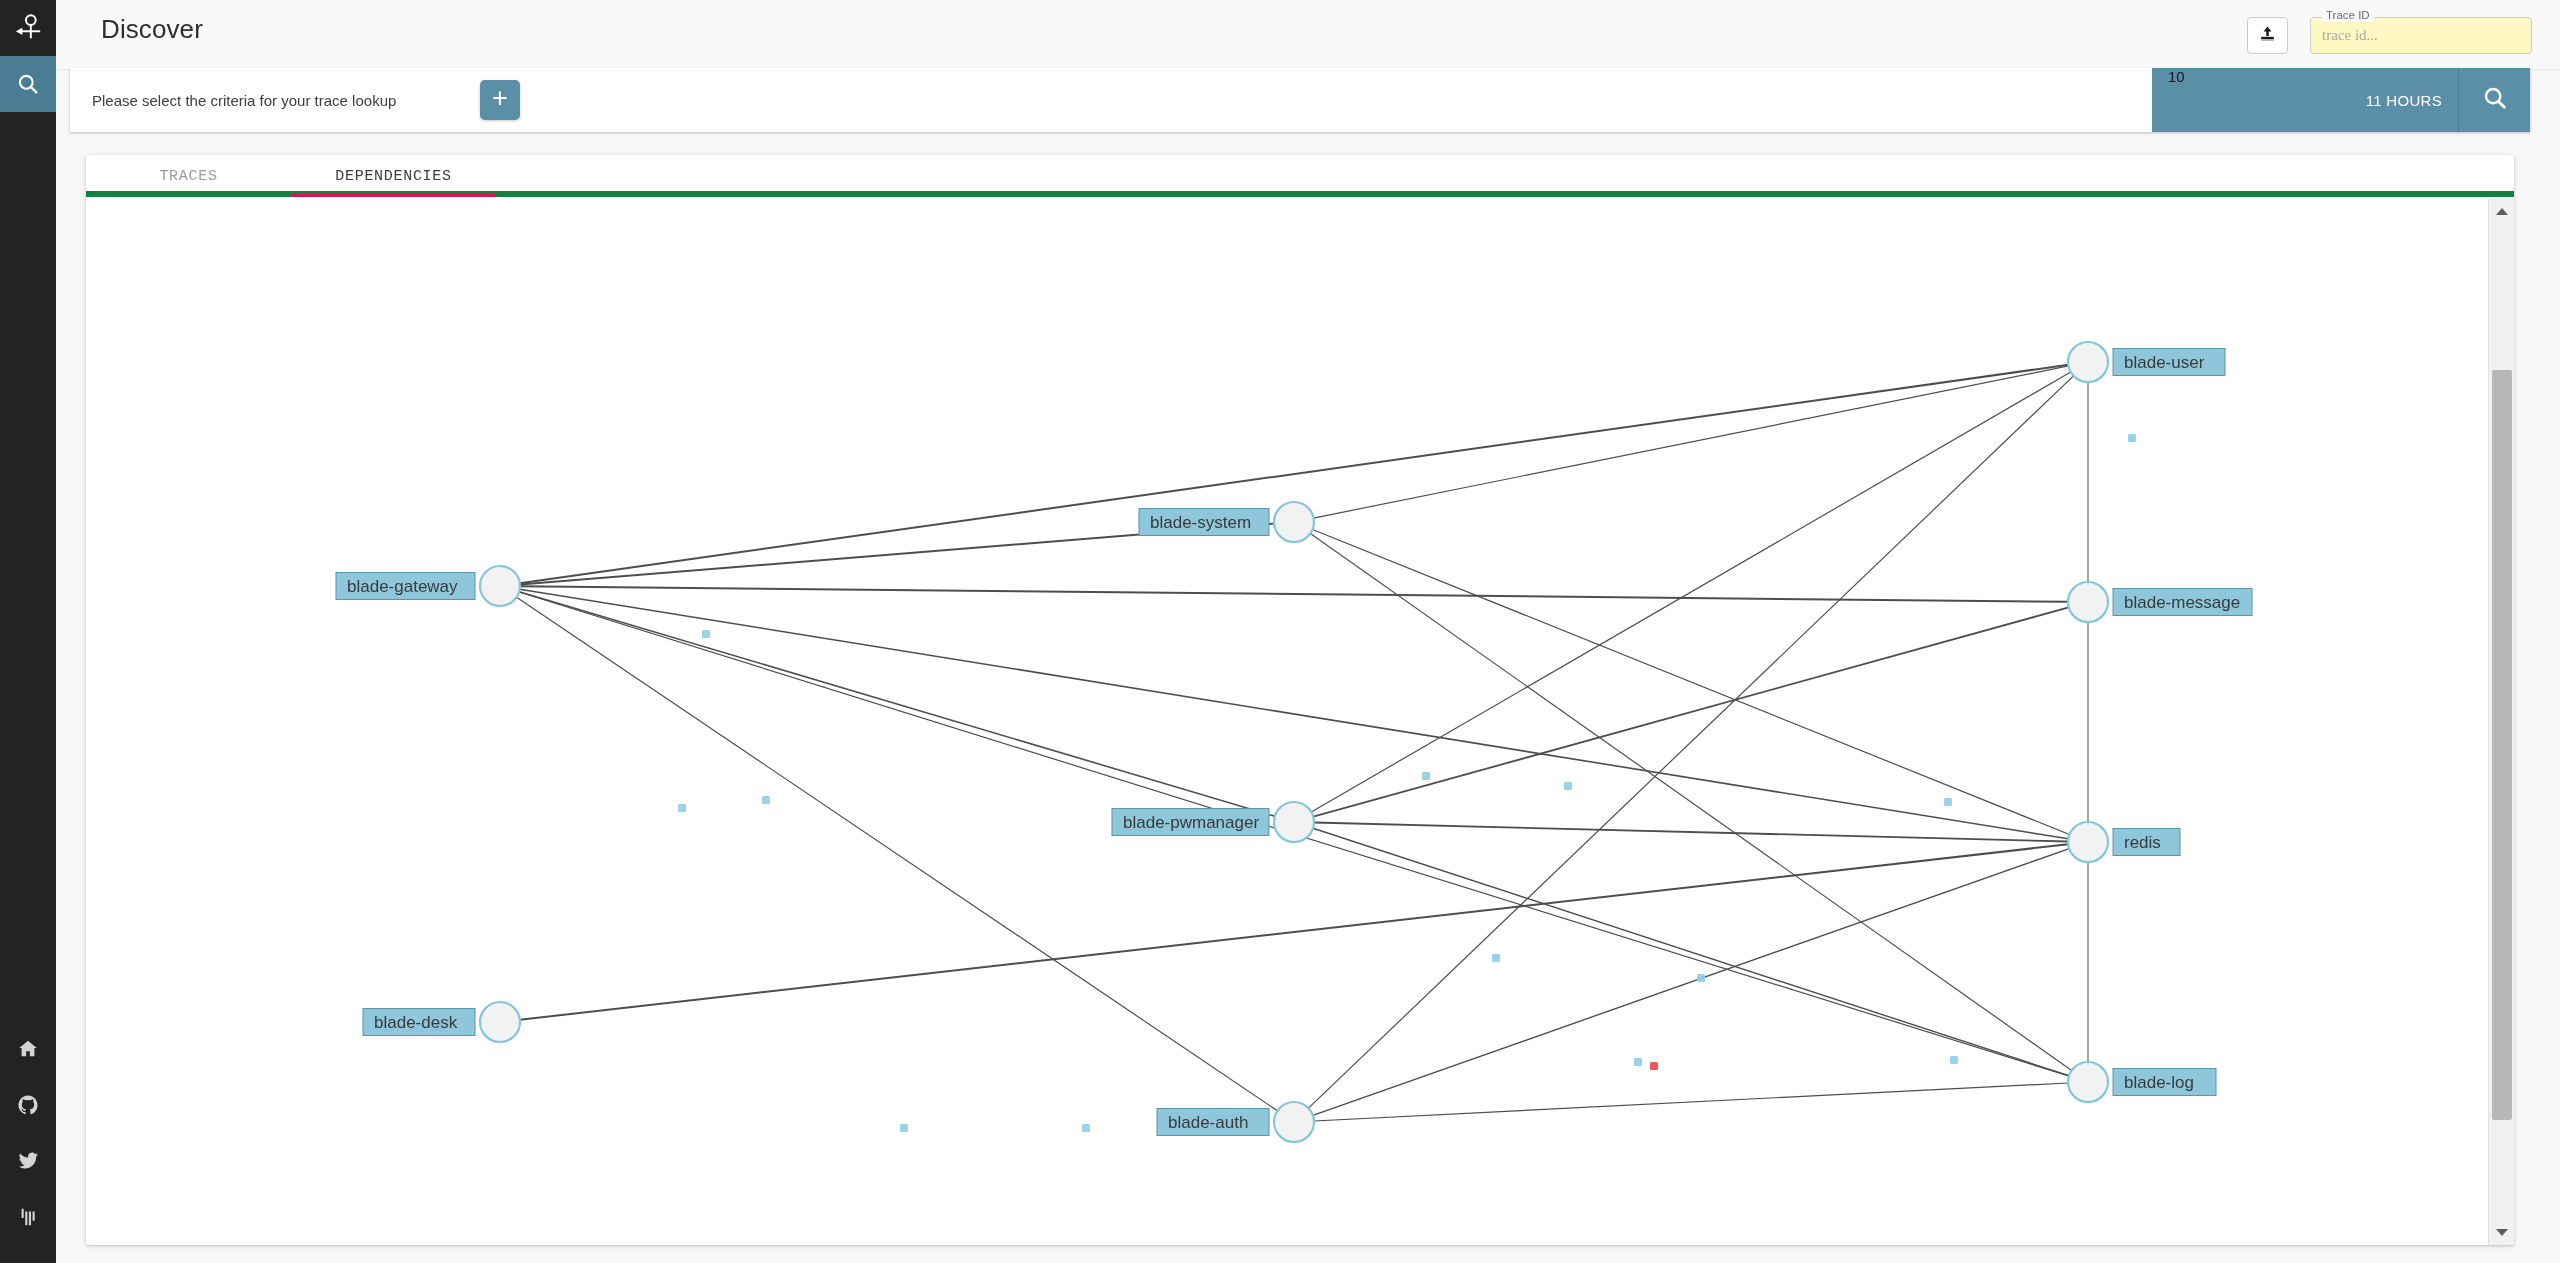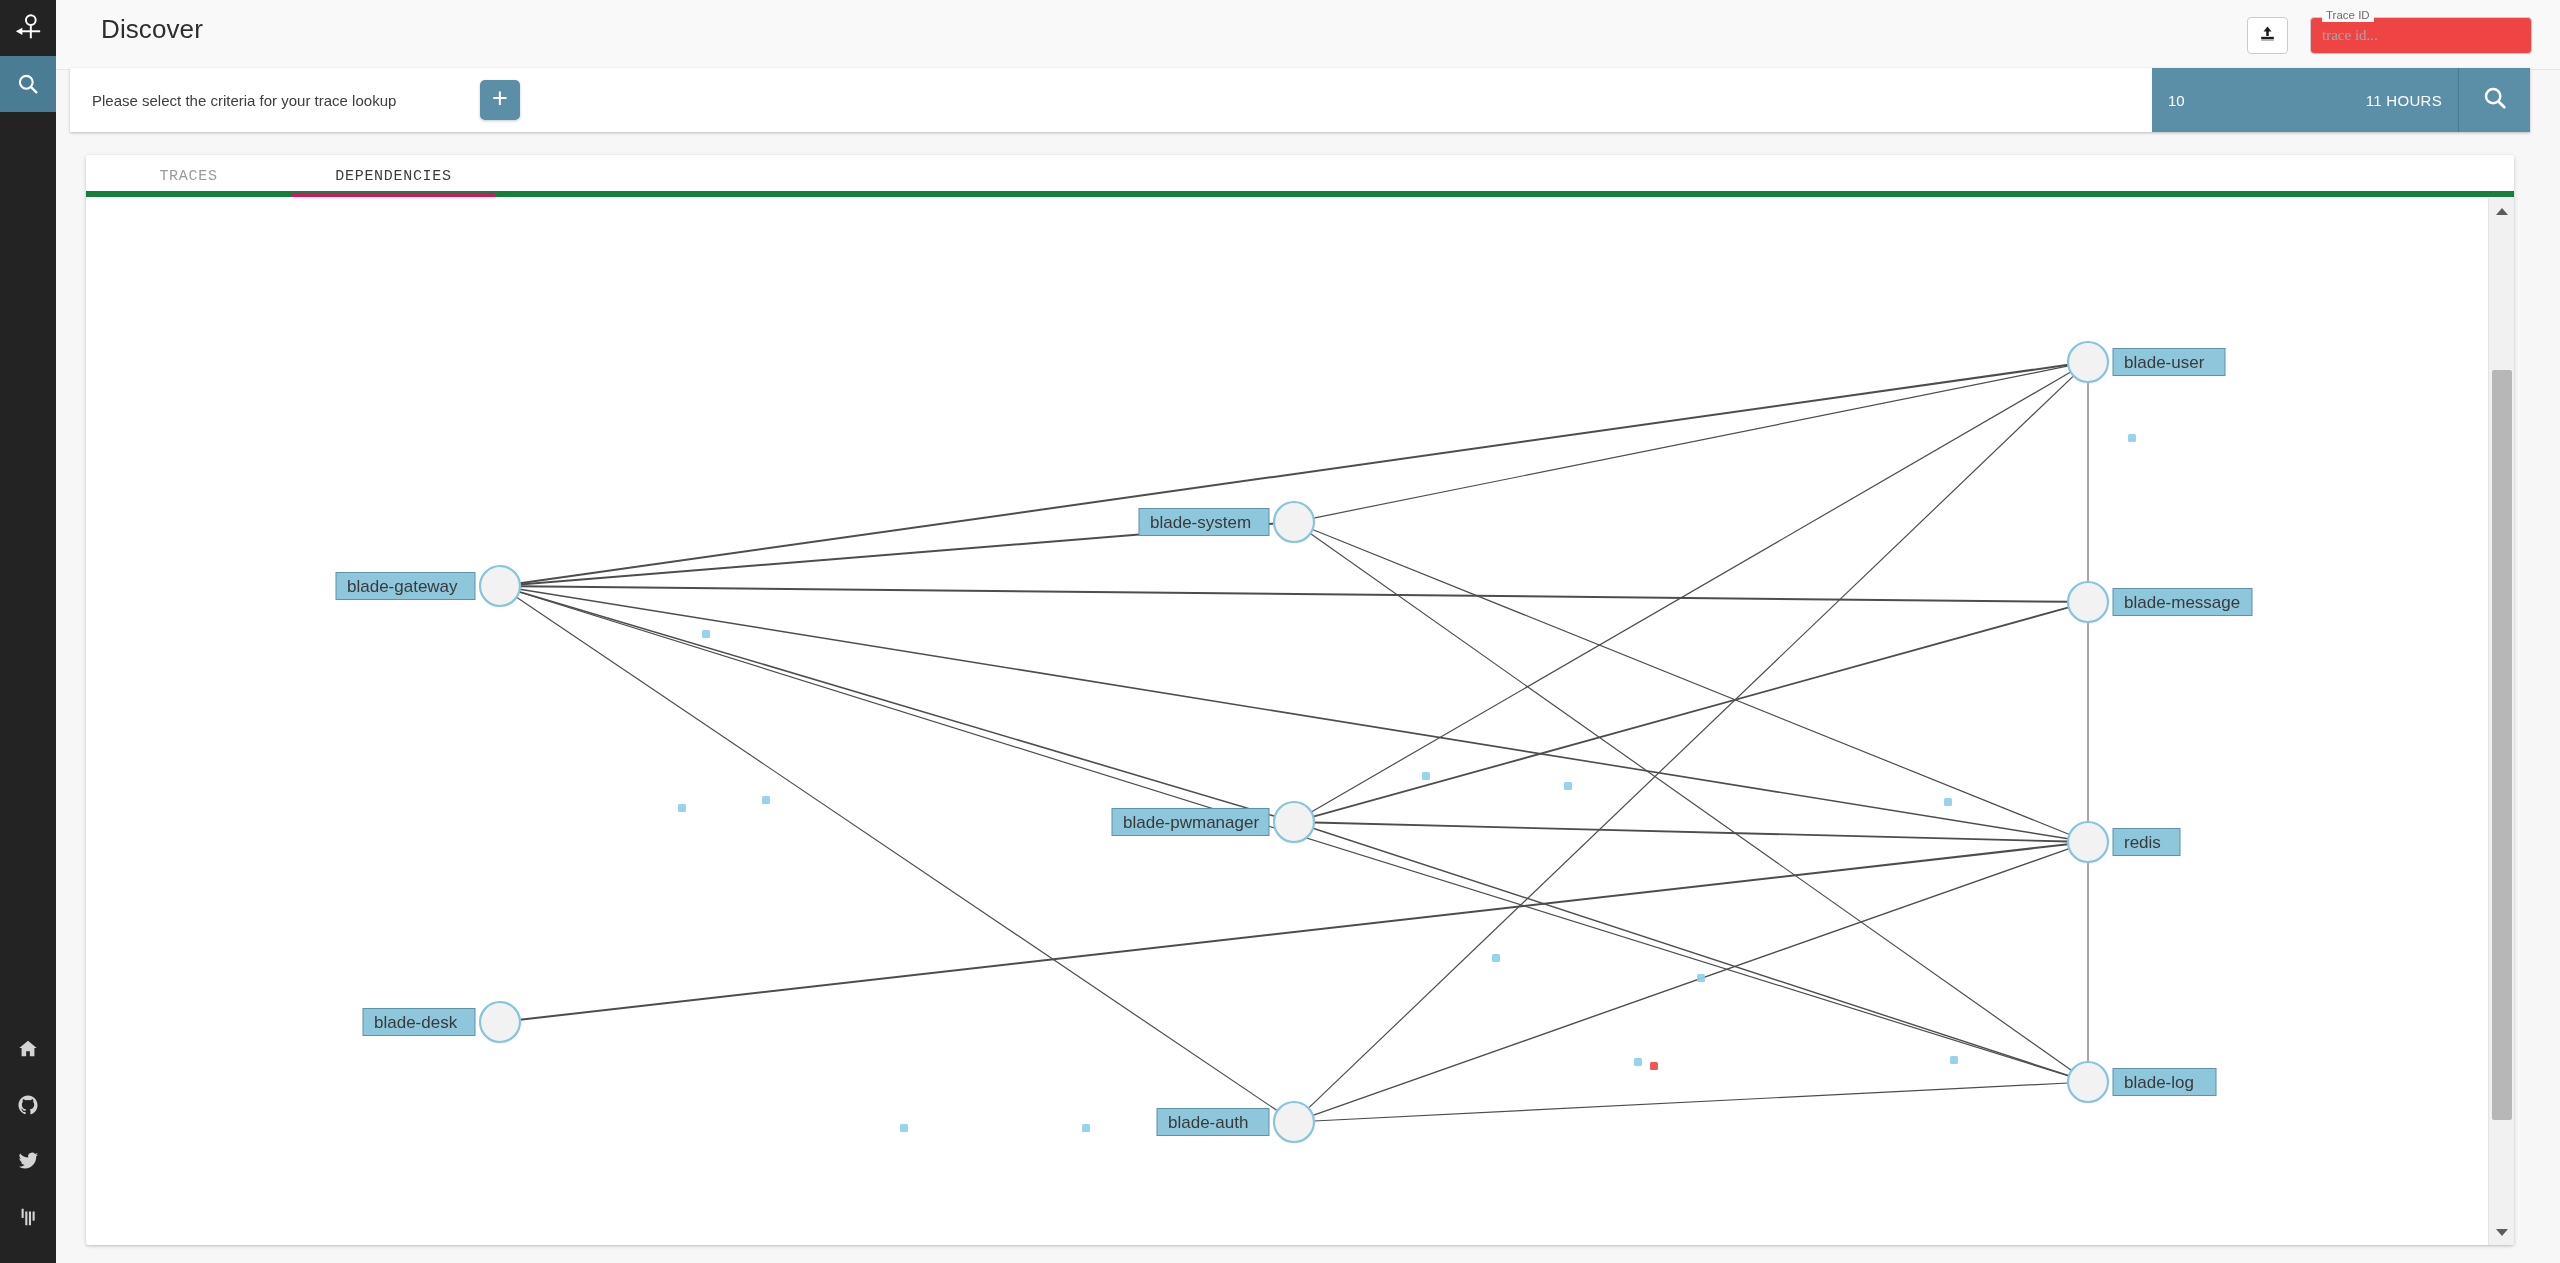--- a/index.html
+++ b/index.html
@@ -57,21 +57,21 @@
     border: 1px solid #ccccce; border-radius: 4px;
     background: #ffffff;
     display: flex; align-items: center; justify-content: center;
     cursor: pointer;
   }
 
   .traceid-field {
     position: absolute; right: 28px; top: 17px;
     width: 222px; height: 37px;
     border: 1px solid #ccccce; border-radius: 4px;
-    background: #ef4444;
+    background: #fef9c3;
   }
   .traceid-legend {
     position: absolute; left: 11px; top: -8px;
     background: #f9f9fa; padding: 0 4px;
     font-size: 11.5px; color: #6d6d72;
     line-height: 1;
   }
   .traceid-input {
     position: absolute; left: 0; top: 0;
     width: 100%; height: 100%;
@@ -107,23 +107,23 @@
     display: flex; align-items: center; justify-content: center;
     cursor: pointer;
     box-shadow: 0 1px 3px rgba(0,0,0,0.22);
   }
   #add-criteria-btn .plus {
     color: #fff; font-size: 27px; line-height: 1; font-weight: 300;
     margin-top: -3px;
   }
   #limit-box {
     width: 136px; background: #5b8fa8;
-    display: flex; align-items: center;
+    display: flex; align-items: flex-start;
     padding-left: 16px;
-    color: #ffffff; font-size: 15px;
+    color: #0f172a; font-size: 15px;
     cursor: pointer;
   }
   #lookback-box {
     width: 170px; background: #5b8fa8;
     display: flex; align-items: center; justify-content: flex-end;
     padding-right: 16px;
     color: #ffffff; font-size: 15px; letter-spacing: 0.3px;
     cursor: pointer;
   }
   #search-submit {

